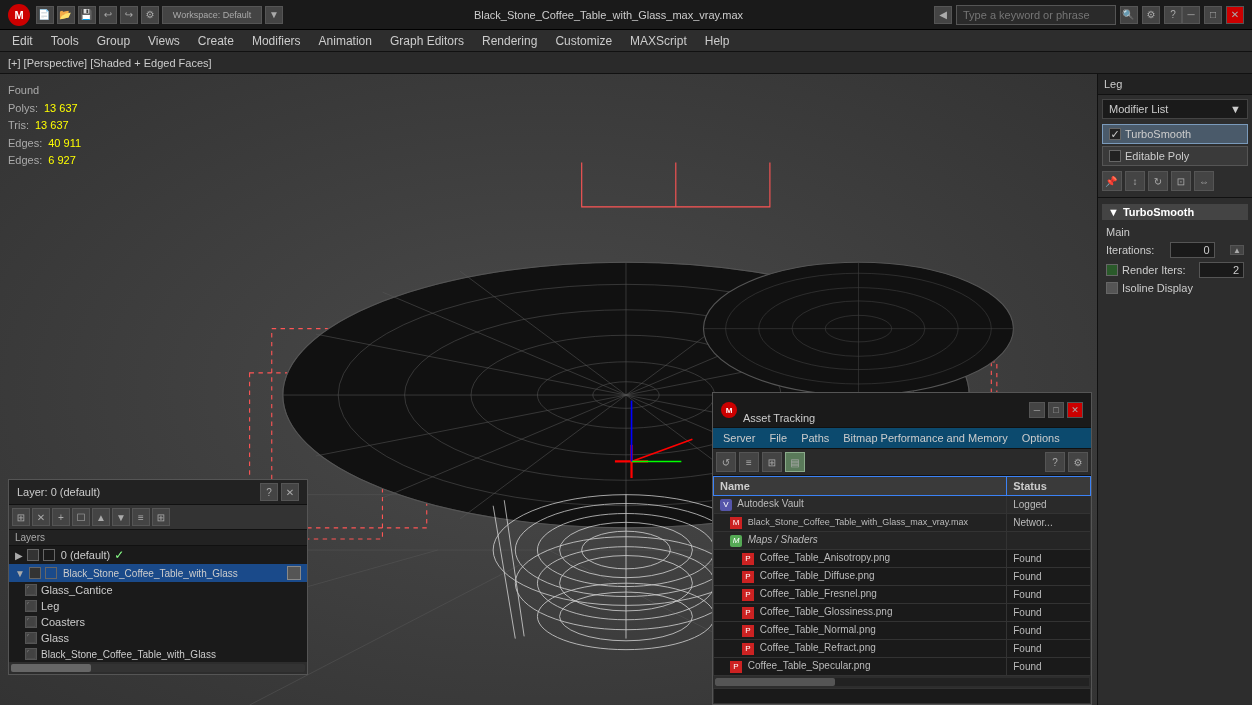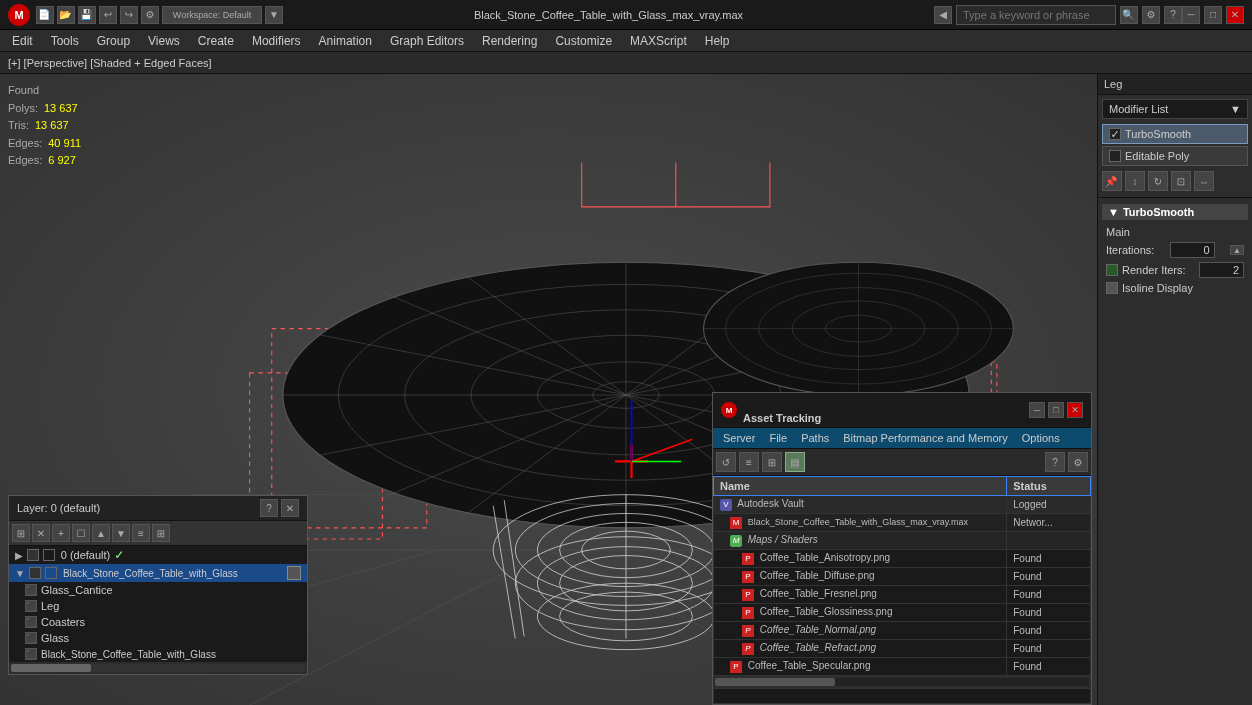--- a/index.html
+++ b/index.html
@@ -69,21 +69,21 @@
     .layer-icon { font-size: 10px; color: #aaa; }
     .layer-check { color: #8f8; font-size: 12px; }
     #lp-scroll { height: 8px; background: #333; margin: 2px; border-radius: 2px; }
     #lp-scrollthumb { width: 80px; height: 8px; background: #666; border-radius: 2px; }
 
     
     #assetpanel { position: absolute; bottom: 0; right: 160px; width: 380px; background: #2d2d2d; border: 1px solid #555; z-index: 10; }
     #ap-titlebar { background: #1a1a1a; padding: 3px 8px; display: flex; align-items: center; justify-content: space-between; border-bottom: 1px solid #111; }
     #ap-title-left { display: flex; align-items: center; gap: 6px; }
     #ap-logo { width: 16px; height: 16px; background: #c00; border-radius: 50%; display: flex; align-items: center; justify-content: center; color: white; font-size: 8px; font-weight: bold; }
-    #ap-title { font-size: 11px; color: #ccc; font-weight: bold; margin-top: 16px; }
+    #ap-title { font-size: 11px; color: #ccc; font-weight: normal; margin-top: 16px; }
     #ap-winbtns { display: flex; gap: 3px; }
     .ap-win-btn { width: 16px; height: 16px; background: #444; border: 1px solid #555; display: flex; align-items: center; justify-content: center; font-size: 9px; color: #aaa; cursor: pointer; }
     .ap-win-btn.close { background: #c00; }
     #ap-menubar { display: flex; gap: 2px; padding: 2px 4px; background: #0c4a6e; border-bottom: 1px solid #111; }
     .ap-menu { padding: 2px 6px; color: #ccc; font-size: 11px; cursor: pointer; }
     #ap-toolbar { display: flex; gap: 3px; padding: 3px; background: #2a2a2a; border-bottom: 1px solid #111; justify-content: space-between; }
     #ap-toolbar-left { display: flex; gap: 3px; }
     .ap-tb-icon { width: 20px; height: 20px; background: #444; border: 1px solid #555; display: flex; align-items: center; justify-content: center; font-size: 10px; color: #aaa; cursor: pointer; }
     .ap-tb-icon.active { background: #5a7a5a; border-color: #8aaa8a; }
     #ap-table { width: 100%; border-collapse: collapse; }
@@ -277,20 +277,21 @@
       <div id="lp-toolbar">
         <div class="lp-tb-icon">⊞</div>
         <div class="lp-tb-icon">✕</div>
         <div class="lp-tb-icon">+</div>
         <div class="lp-tb-icon">☐</div>
         <div class="lp-tb-icon">▲</div>
         <div class="lp-tb-icon">▼</div>
         <div class="lp-tb-icon">≡</div>
         <div class="lp-tb-icon">⊞</div>
       </div>
+      <div style="padding:2px 6px;font-size:10px;color:#aaa;background:#222;border-bottom:1px solid #111;">Layers</div>
       <div id="lp-content">
 
         <div class="layer-row">
           <span class="layer-icon">▶</span>
           <span style="width:12px;height:12px;background:#333;border:1px solid #666;display:inline-block;font-size:9px;color:#8f8;text-align:center;line-height:12px;"></span>
           <span style="width:12px;height:12px;border:1px solid #666;display:inline-block;margin-right:2px;"></span>
           <span>0 (default)</span>
           <span class="layer-check">✓</span>
         </div>
 
@@ -476,28 +477,28 @@
           <td class="status-found">Found</td>
         </tr>
         <tr class="ap-row-found">
           <td style="padding-left:28px;">
             <span class="ap-file-icon">P</span>
             <span>Coffee_Table_Glossiness.png</span>
           </td>
           <td class="status-found">Found</td>
         </tr>
         <tr class="ap-row-found">
-          <td style="padding-left:28px;font-style:italic;">
+          <td style="padding-left:28px;">
             <span class="ap-file-icon">P</span>
             <span>Coffee_Table_Normal.png</span>
           </td>
           <td class="status-found">Found</td>
         </tr>
         <tr class="ap-row-found">
-          <td style="padding-left:28px;font-style:italic;">
+          <td style="padding-left:28px;">
             <span class="ap-file-icon">P</span>
             <span>Coffee_Table_Refract.png</span>
           </td>
           <td class="status-found">Found</td>
         </tr>
         <tr class="ap-row-found">
           <td style="padding-left:16px;">
             <span class="ap-file-icon">P</span>
             <span>Coffee_Table_Specular.png</span>
           </td>

